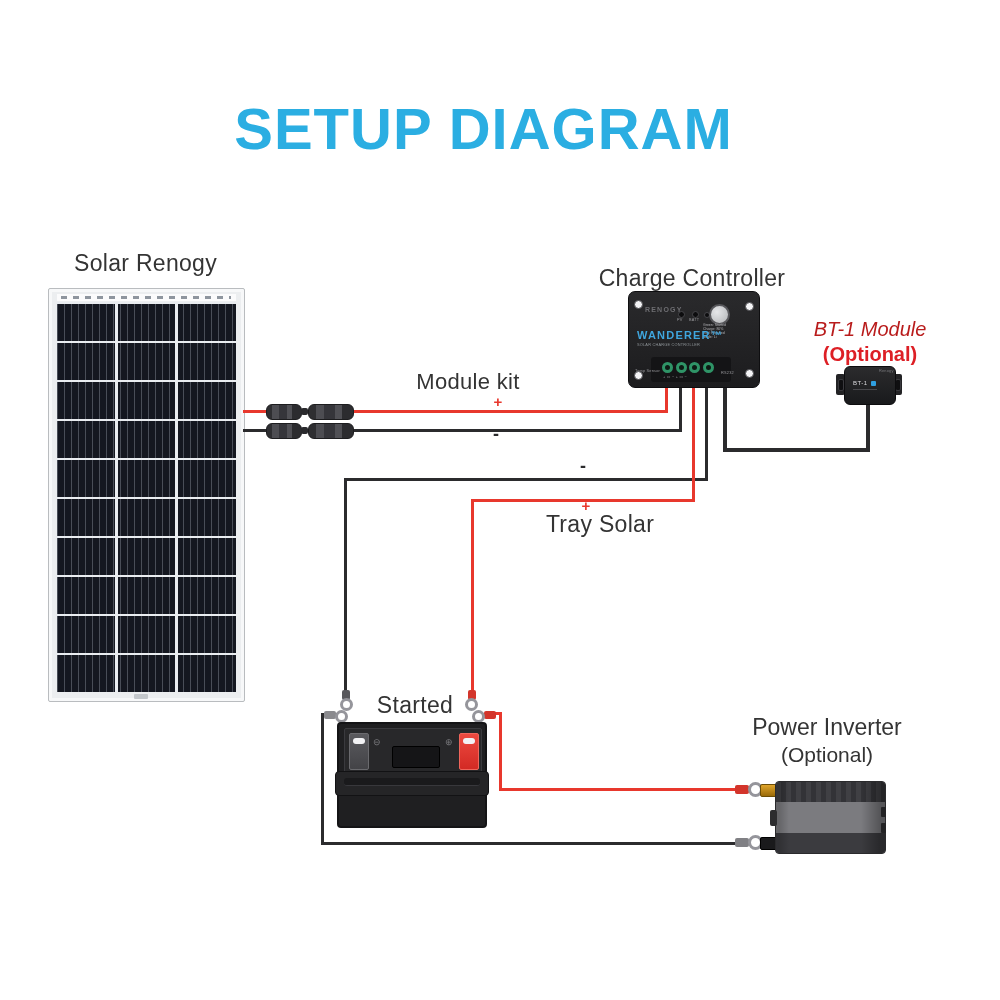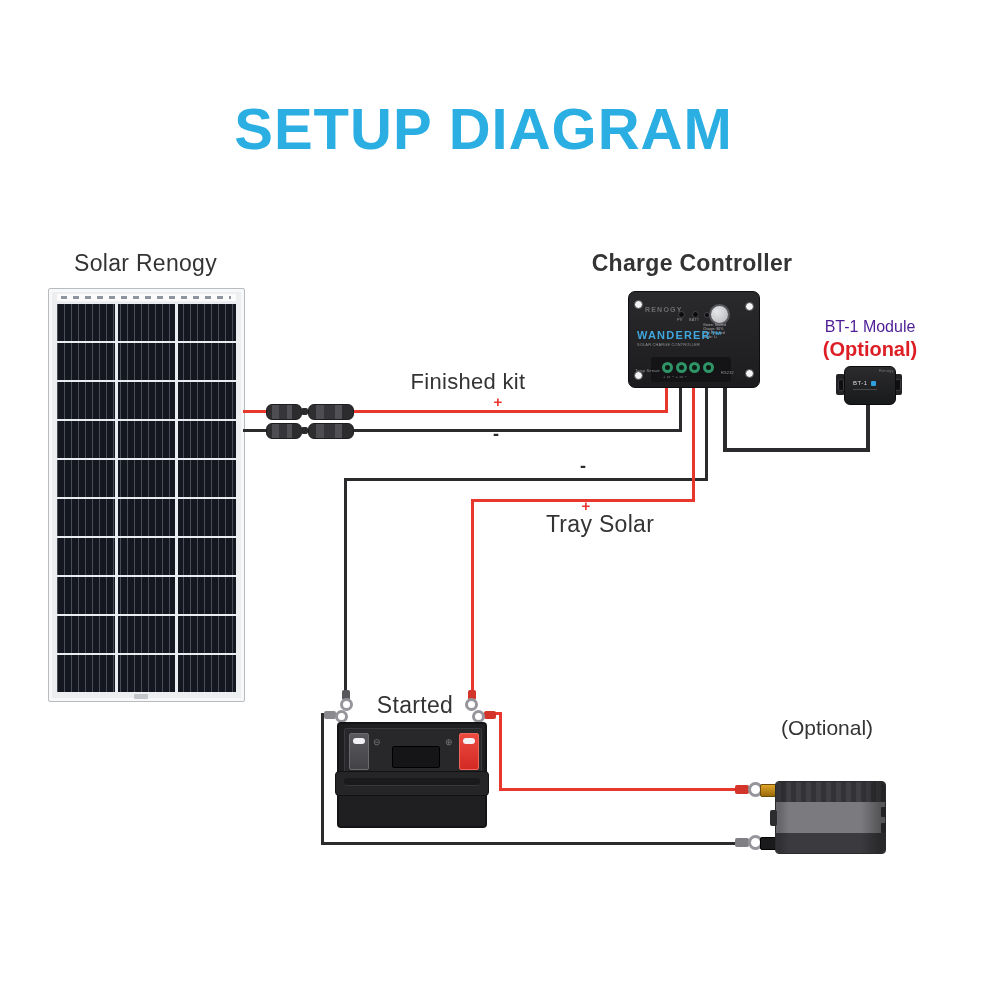--- a/index.html
+++ b/index.html
@@ -74,28 +74,28 @@
   <div class="wire red" style="left:499px;top:712px;width:3px;height:79px;"></div>
   <div class="wire red" style="left:499px;top:788px;width:240px;height:3px;"></div>
 
   <div class="mc4" style="left:266px;top:404px;width:36px;"></div>
   <div class="abs" style="left:301px;top:408px;width:7px;height:7px;background:#2a2a2d;border-radius:2px;"></div>
   <div class="mc4" style="left:308px;top:404px;width:46px;"></div>
   <div class="mc4" style="left:266px;top:423px;width:36px;"></div>
   <div class="abs" style="left:301px;top:427px;width:7px;height:7px;background:#2a2a2d;border-radius:2px;"></div>
   <div class="mc4" style="left:308px;top:423px;width:46px;"></div>
 
-  <div class="lbl" style="left:398px;top:369px;width:140px;font-size:22px;">Finished kit</div>
+  <div class="lbl" style="left:398px;top:369px;width:140px;font-size:22px;">Module kit</div>
   <div class="sign" style="left:488px;top:393px;font-size:15px;color:#E8382D;">+</div>
   <div class="sign" style="left:486px;top:424px;font-size:18px;color:#2B2B2D;">-</div>
   <div class="sign" style="left:573px;top:456px;font-size:18px;color:#2B2B2D;">-</div>
   <div class="sign" style="left:576px;top:497px;font-size:15px;color:#E8382D;">+</div>
   <div class="lbl" style="left:530px;top:511px;width:140px;font-size:23px;">Tray Solar</div>
 
-  <div class="lbl" style="left:576px;top:250px;width:232px;font-size:23px;font-weight:bold;">Charge Controller</div>
+  <div class="lbl" style="left:576px;top:265px;width:232px;font-size:23px;">Charge Controller</div>
 
   <div class="abs" style="left:628px;top:291px;width:130px;height:95px;border-radius:7px;
               background:linear-gradient(180deg,#2a2a2c,#1c1c1e);border:1px solid #0e0e10;">
     <div class="hole" style="left:5px;top:8px;"></div>
     <div class="hole" style="left:5px;top:79px;"></div>
     <div class="hole" style="left:116px;top:10px;"></div>
     <div class="hole" style="left:116px;top:77px;"></div>
 
     <div class="abs" style="left:16px;top:14px;font-size:7px;font-weight:bold;color:#6E6E72;letter-spacing:1.2px;">RENOGY</div>
 
@@ -123,21 +123,21 @@
     <div class="term" style="left:47px;top:70px;"></div>
     <div class="term" style="left:60px;top:70px;"></div>
     <div class="term" style="left:74px;top:70px;"></div>
 
     <div class="micro" style="left:6px;top:77px;">Temp Sensor</div>
     <div class="micro" style="left:34px;top:83px;">+ ▭ −   + ▭ −</div>
     <div class="micro" style="left:92px;top:79px;">RS232</div>
   </div>
 
   <div class="abs" style="left:795px;top:318px;width:150px;text-align:center;">
-    <div style="font-size:16px;color:#4c1d95;white-space:nowrap;">BT-1 Module</div>
+    <div style="font-size:20px;color:#b91c1c;white-space:nowrap;font-style:italic;">BT-1 Module</div>
     <div style="font-size:20px;font-weight:bold;color:#DD1F25;margin-top:2px;">(Optional)</div>
   </div>
 
   <div class="abs" style="left:836px;top:374px;width:9px;height:21px;background:#232325;border-radius:2px;">
     <div class="abs" style="left:2px;top:5px;width:4px;height:10px;background:#0f0f11;border:1px solid #3a3a3e;border-radius:2px;"></div>
   </div>
   <div class="abs" style="left:893px;top:374px;width:9px;height:21px;background:#232325;border-radius:2px;">
     <div class="abs" style="left:2px;top:5px;width:4px;height:10px;background:#0f0f11;border:1px solid #3a3a3e;border-radius:2px;"></div>
   </div>
   <div class="abs" style="left:844px;top:366px;width:50px;height:37px;border-radius:6px;
@@ -171,20 +171,21 @@
       <div class="abs" style="left:28px;top:8px;font-size:9px;color:#77777B;">⊖</div>
       <div class="abs" style="left:100px;top:8px;font-size:9px;color:#77777B;">⊕</div>
       <div class="abs" style="left:47px;top:17px;width:46px;height:20px;background:#151517;border:1px solid #000;border-radius:2px;"></div>
     </div>
   </div>
   <div class="abs" style="left:335px;top:771px;width:154px;height:25px;background:#252527;border:1px solid #121214;border-radius:4px;box-sizing:border-box;">
     <div class="abs" style="left:8px;top:6px;width:136px;height:7px;background:#1a1a1c;border-radius:3px;border-bottom:1px solid #38383c;"></div>
   </div>
 
   <div class="abs" style="left:737px;top:714px;width:180px;text-align:center;">
+    <div style="font-size:23px;color:#343434;white-space:nowrap;">Power Inverter</div>
     <div style="font-size:21px;color:#343434;margin-top:2px;">(Optional)</div>
   </div>
 
   <div class="crimp" style="left:735px;top:785px;width:14px;height:9px;background:#D3352B;"></div>
   <div class="ring" style="left:748px;top:782px;width:15px;height:15px;"></div>
   <div class="crimp" style="left:735px;top:838px;width:14px;height:9px;background:#808084;"></div>
   <div class="ring" style="left:748px;top:835px;width:15px;height:15px;"></div>
 
   <div class="abs" style="left:760px;top:784px;width:16px;height:11px;background:linear-gradient(180deg,#E0A52B,#9A6A08);border:1px solid #6d4d05;border-radius:2px;"></div>
   <div class="abs" style="left:760px;top:837px;width:16px;height:11px;background:#1a1a1c;border:1px solid #000;border-radius:2px;"></div>

